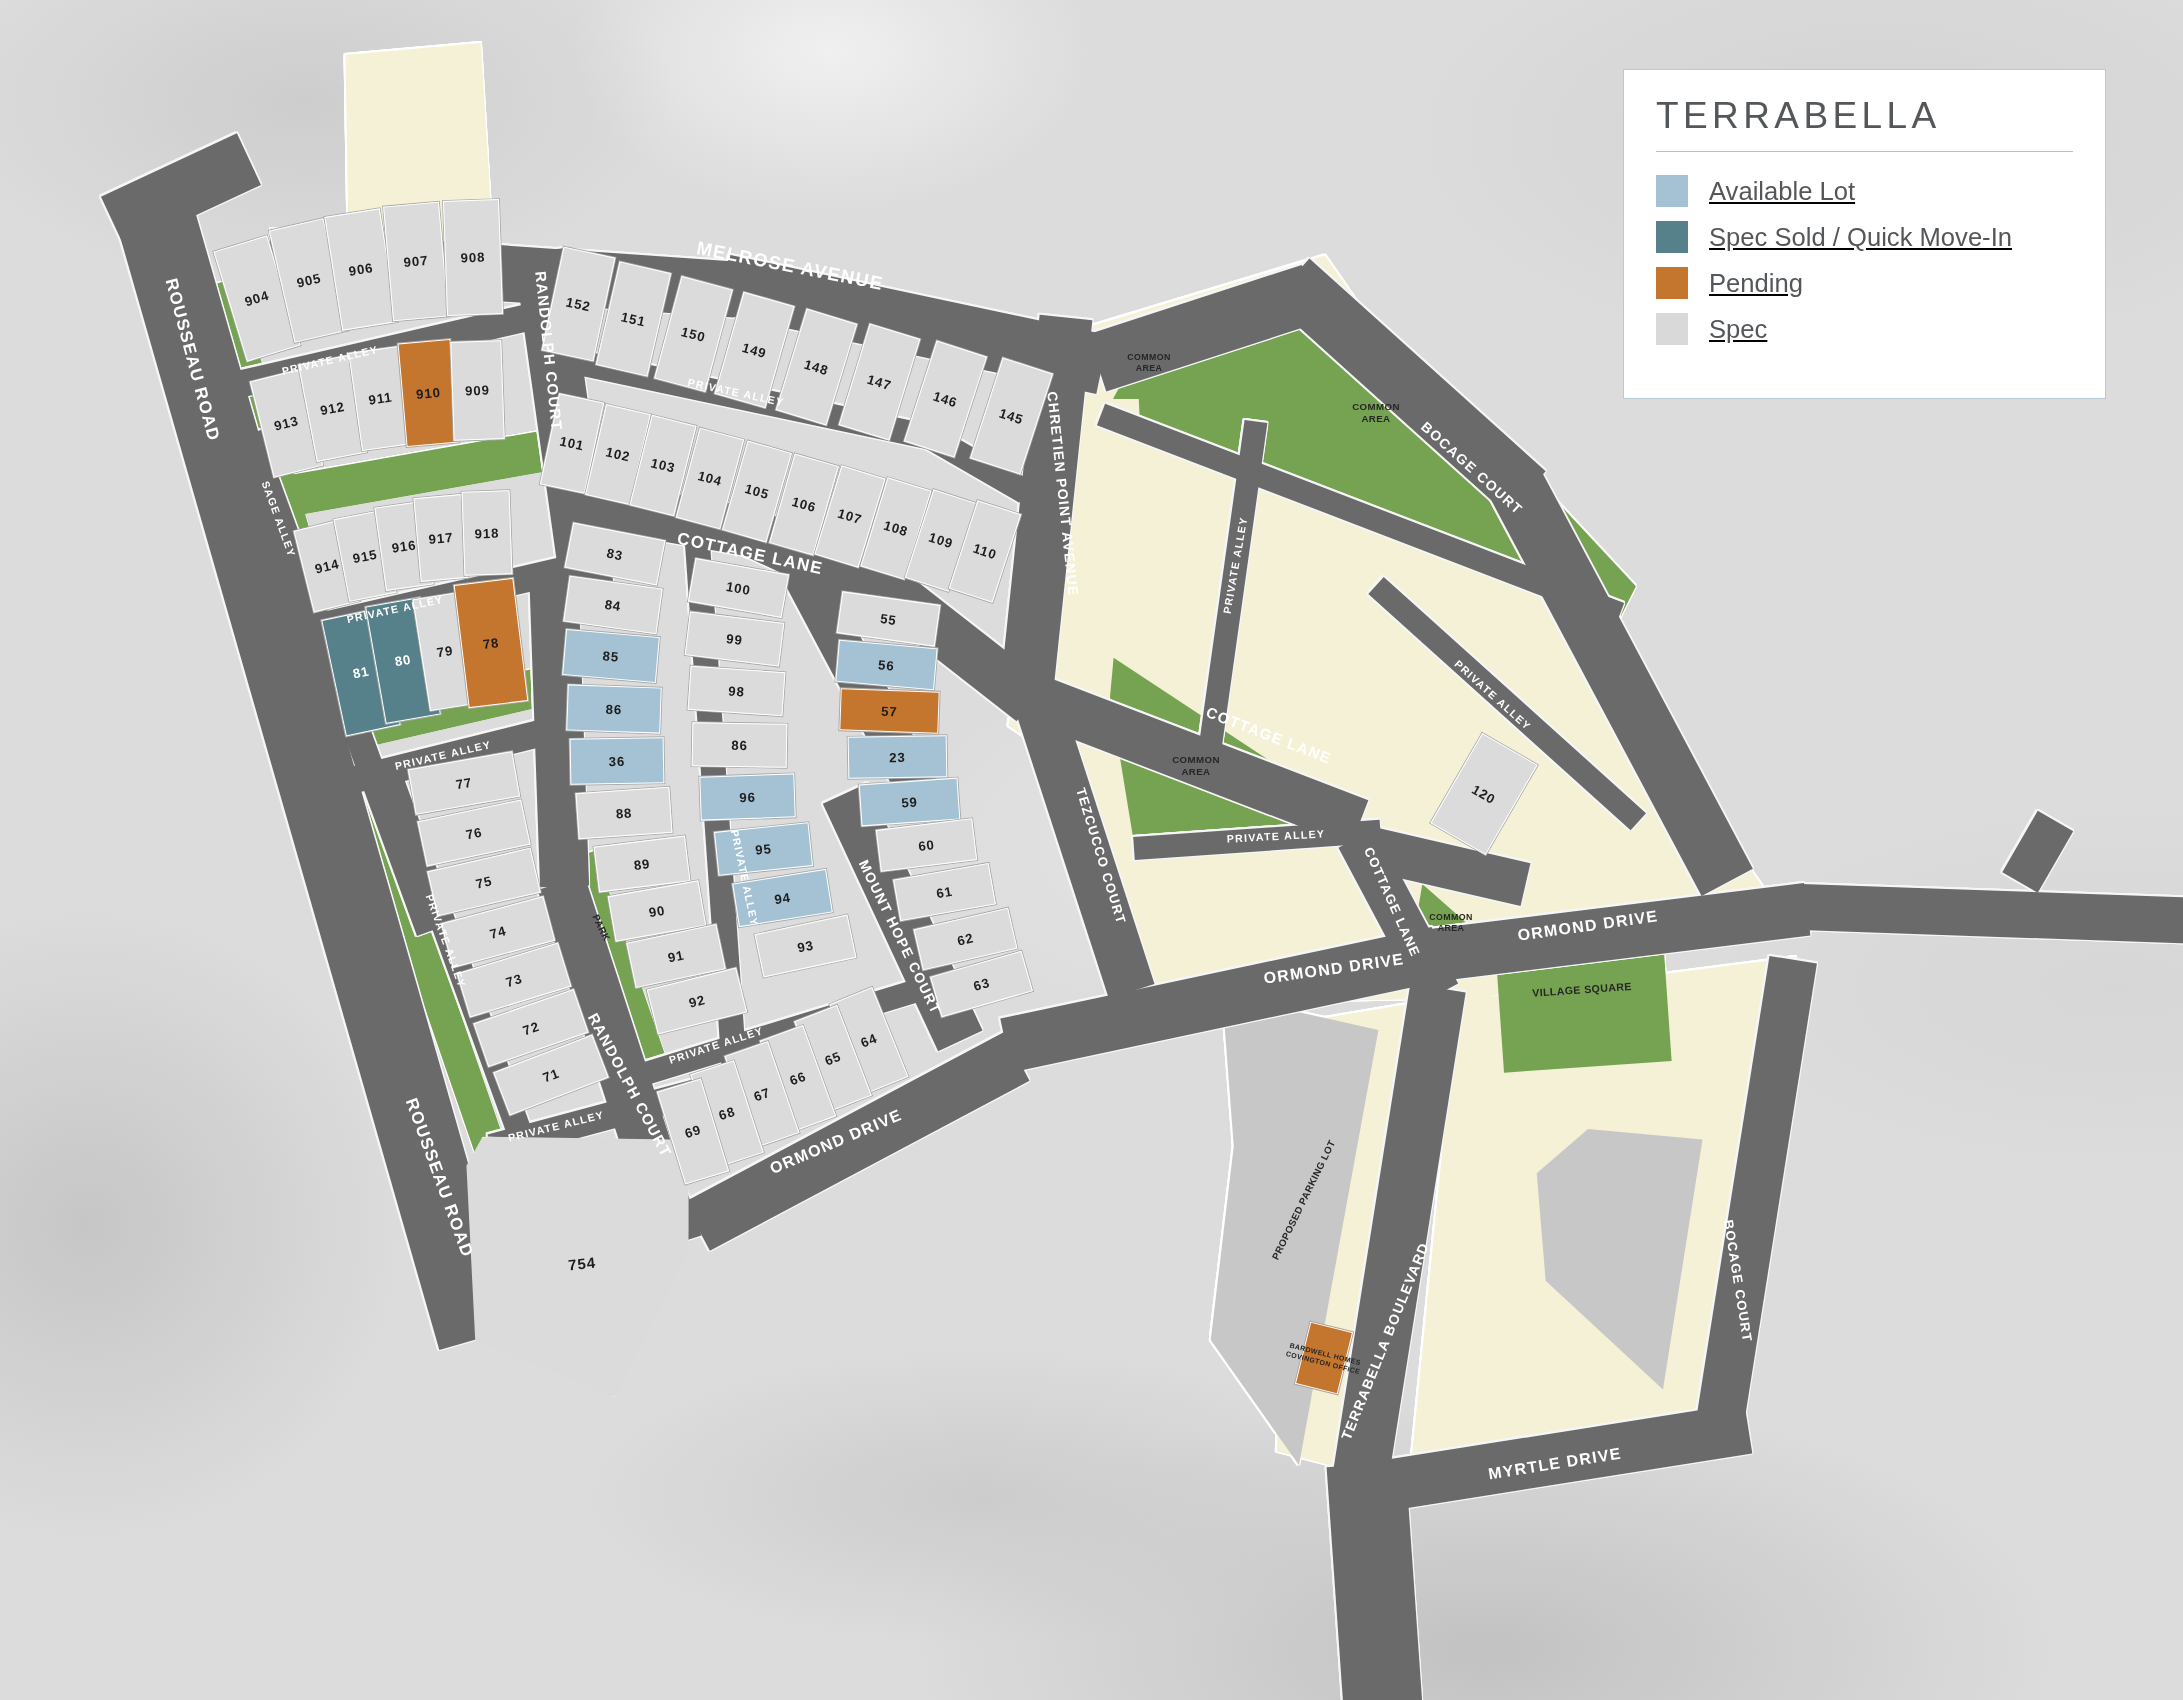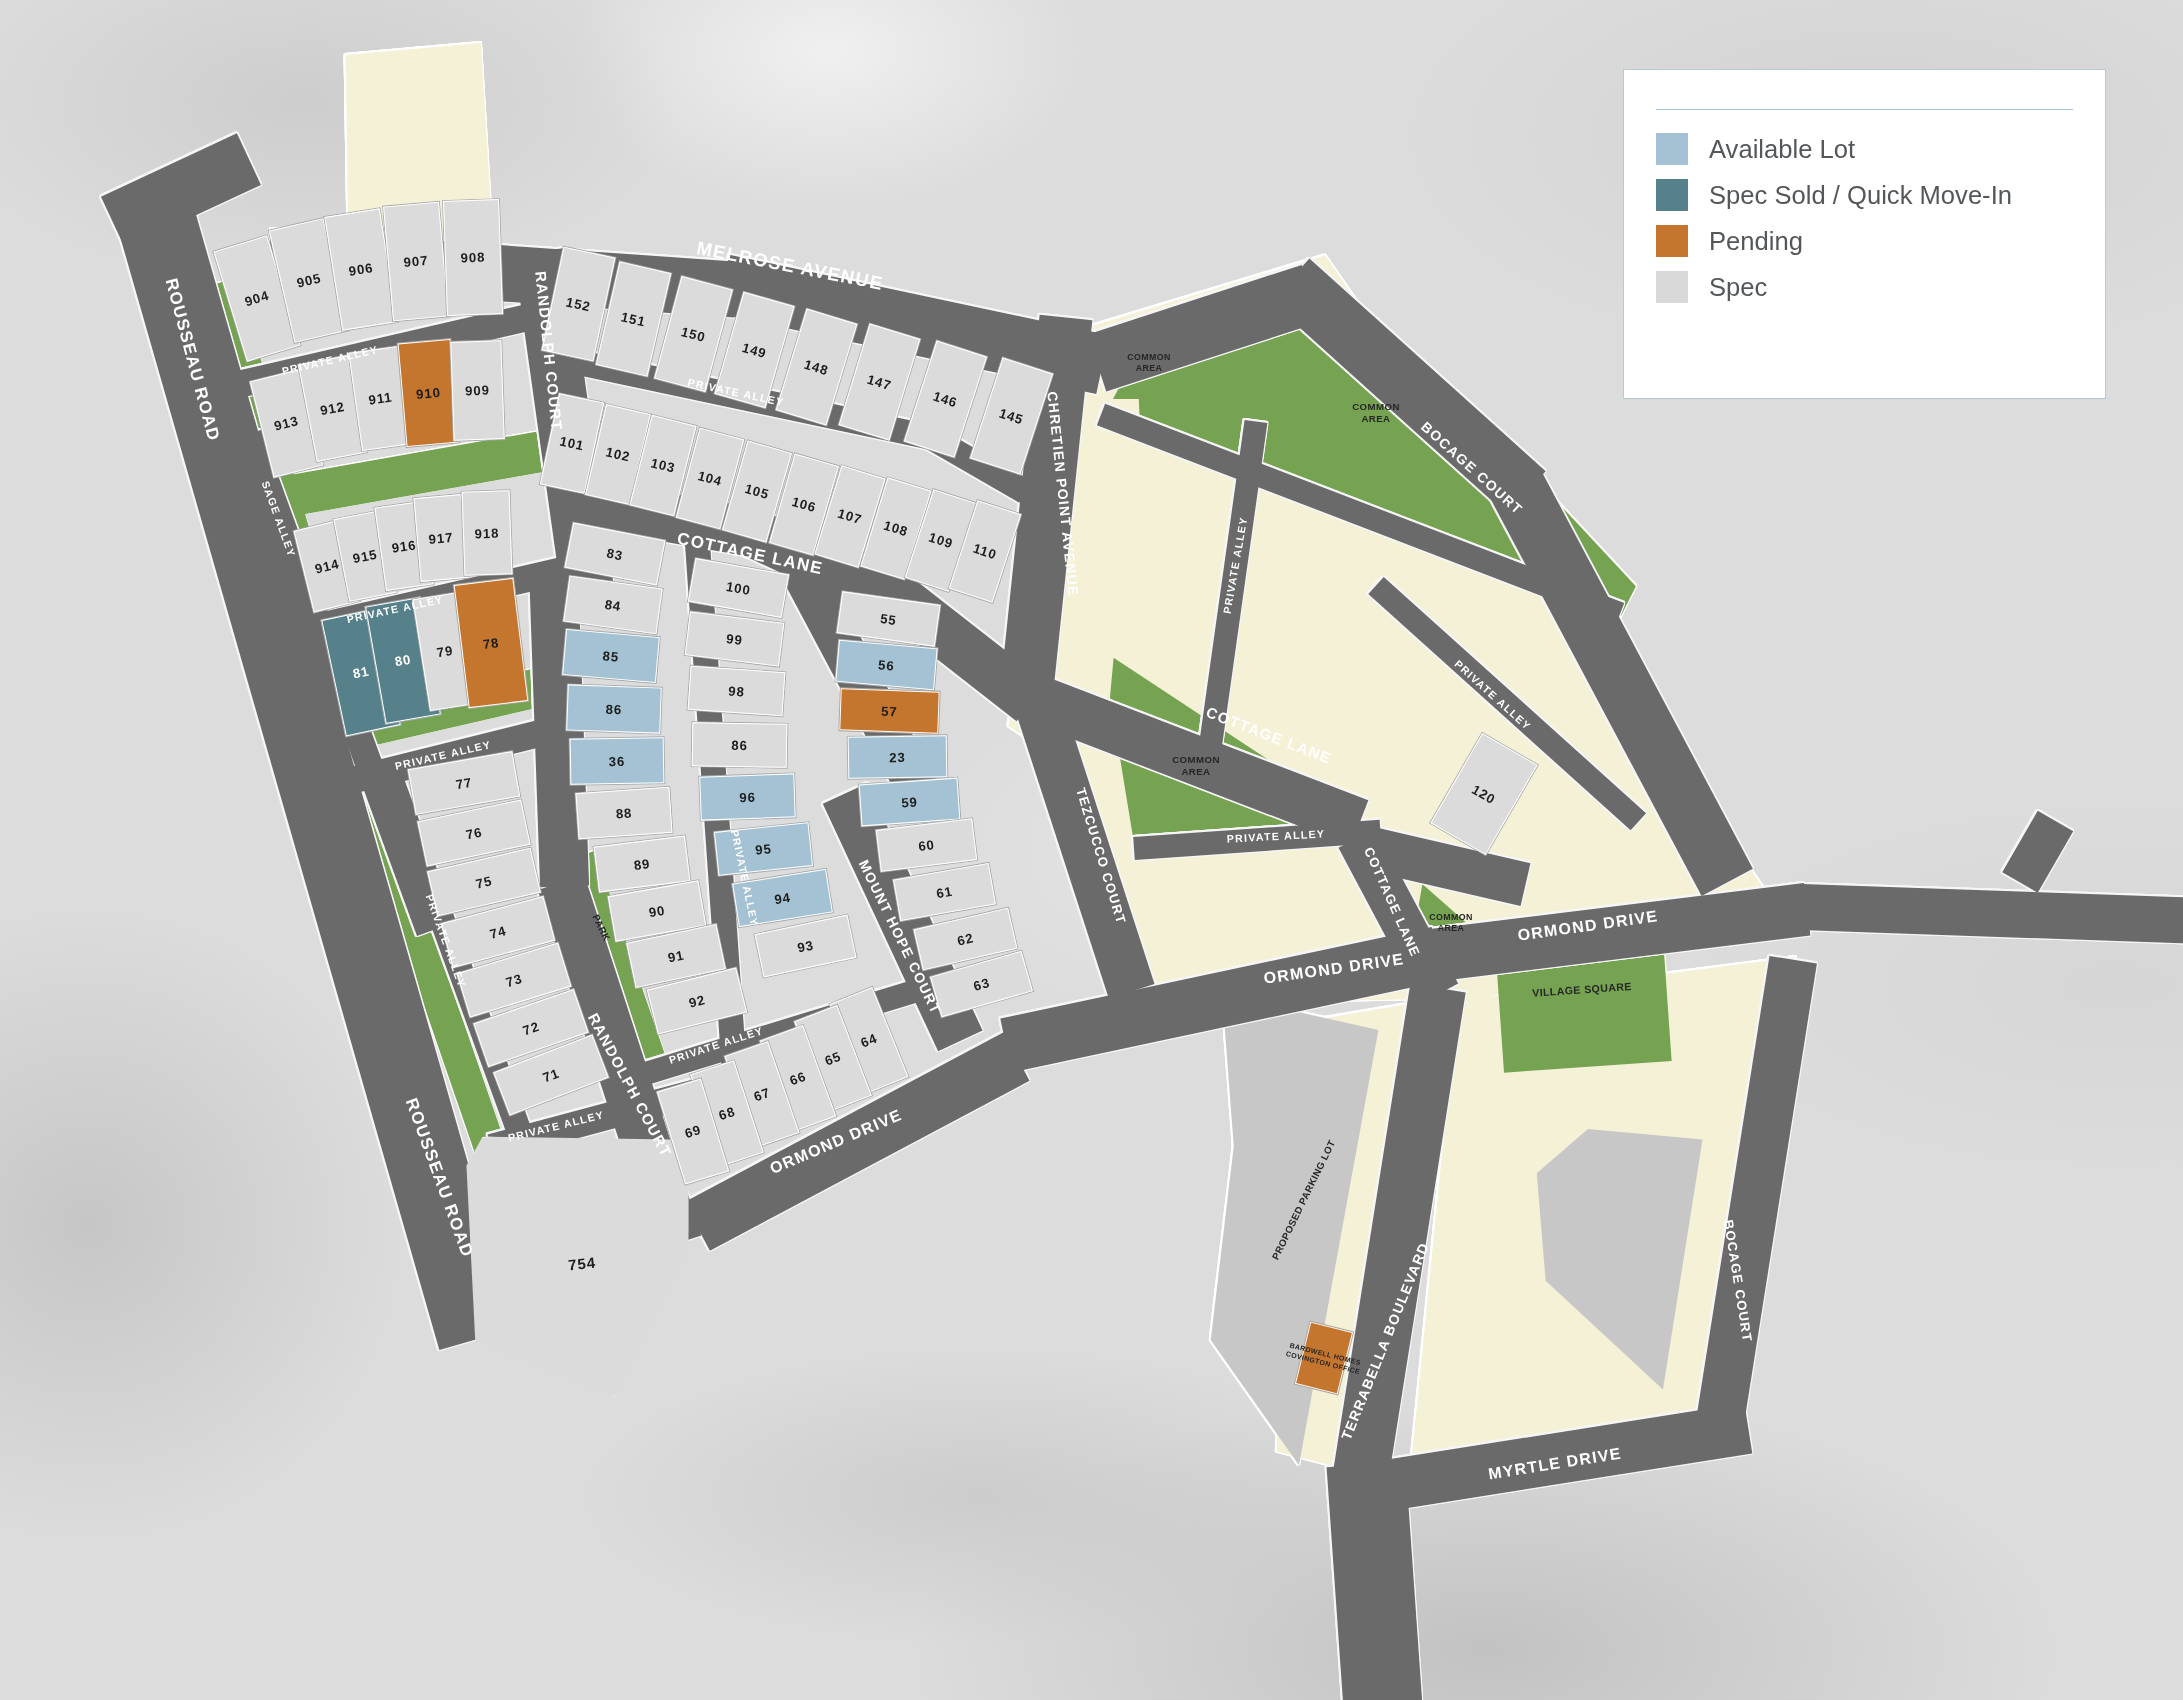--- a/index.html
+++ b/index.html
@@ -27,21 +27,21 @@
        border:1.8px solid #ffffff;box-shadow:0 0 0 0.9px #a8a8a8;box-sizing:border-box;}
   .lot .n{font-size:13.2px;font-weight:bold;color:#1d1d1d;letter-spacing:0.9px;}
   .lot.q .n{color:#ffffff;}
   .lot.big .n{font-size:15px;}
   .slabel{position:absolute;color:#ffffff;font-weight:bold;white-space:nowrap;letter-spacing:1.3px;}
   .alabel{position:absolute;color:#262626;font-weight:bold;white-space:pre-line;text-align:center;letter-spacing:0.4px;line-height:1.25;}
   .legend{position:absolute;left:1623px;top:69px;width:483px;height:330px;background:#ffffff;
           border:1.8px solid #b7cbd7;box-sizing:border-box;padding:25px 32px;z-index:30;}
   .ltitle{font-size:37px;color:#54575a;letter-spacing:4.4px;}
   .lrule{border-top:1.8px solid #a8c4d6;margin:14px 0 23px 0;}
-  .lrow{display:flex;align-items:center;gap:21px;margin-bottom:14px;}
+  .lrow{display:flex;align-items:center;gap:21px;margin-bottom:14px;text-decoration:underline;}
   .lsw{width:32px;height:32px;flex:0 0 32px;}
   .llab{font-size:25.6px;color:#54575a;}
 </style>
 </head>
 <body>
 
 <div id="stage">
   <div id="aerial"></div>
   <div id="shapesL">
       <div class="shape" style="left: 342px; top: 41px; width: 154px; height: 235px; background: rgb(244, 241, 214); clip-path: polygon(2.3% 6%, 90.2% 0.8%, 98.9% 95.5%, 4.6% 99.2%);"></div>
@@ -389,20 +389,21 @@
       <div class="alabel" style="left: 1451px; top: 923px; font-size: 8.8px; transform: translate(-50%, -50%) rotate(0deg);">COMMON
 AREA</div>
       <div class="alabel" style="left: 1582px; top: 990px; font-size: 10.6px; transform: translate(-50%, -50%) rotate(-4deg);">VILLAGE SQUARE</div>
       <div class="alabel" style="left: 601px; top: 928px; font-size: 9.7px; transform: translate(-50%, -50%) rotate(64deg);">PARK</div>
       <div class="alabel" style="left: 1304px; top: 1200px; font-size: 9.7px; transform: translate(-50%, -50%) rotate(-64deg);">PROPOSED PARKING LOT</div>
       <div class="alabel" style="left: 1324px; top: 1359px; font-size: 7px; transform: translate(-50%, -50%) rotate(14deg);">BARDWELL HOMES
 COVINGTON OFFICE</div>
     </div>
 
   <div class="legend">
+    <div class="ltitle">TERRABELLA</div>
     <div class="lrule"></div>
     <div id="legend-items">
         <div class="lrow">
           <div class="lsw" style="background: rgb(164, 194, 211);"></div>
           <div class="llab">Available Lot</div>
         </div>
         <div class="lrow">
           <div class="lsw" style="background: rgb(86, 128, 138);"></div>
           <div class="llab">Spec Sold / Quick Move-In</div>
         </div>

